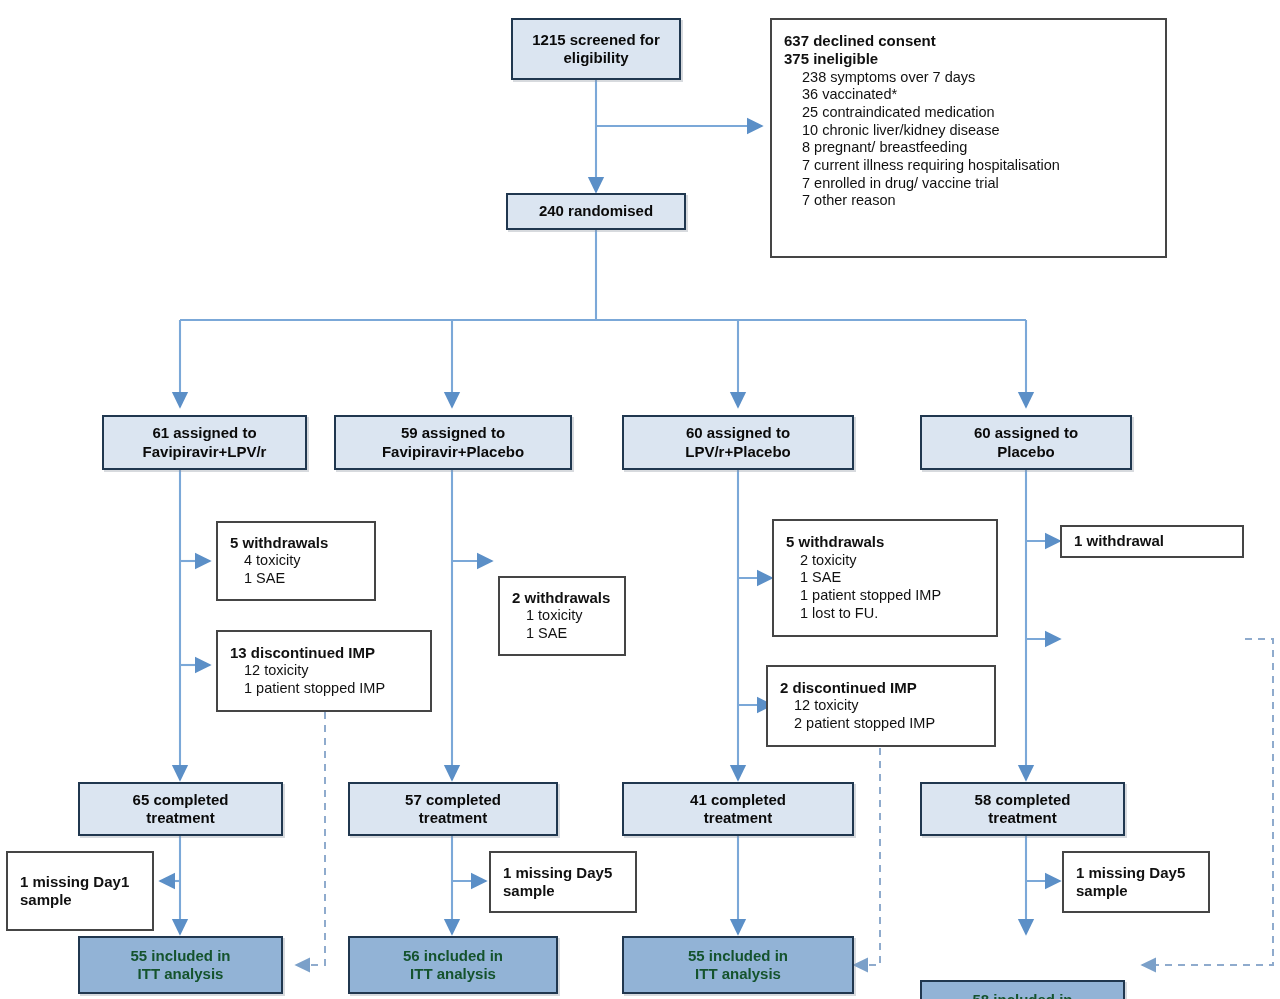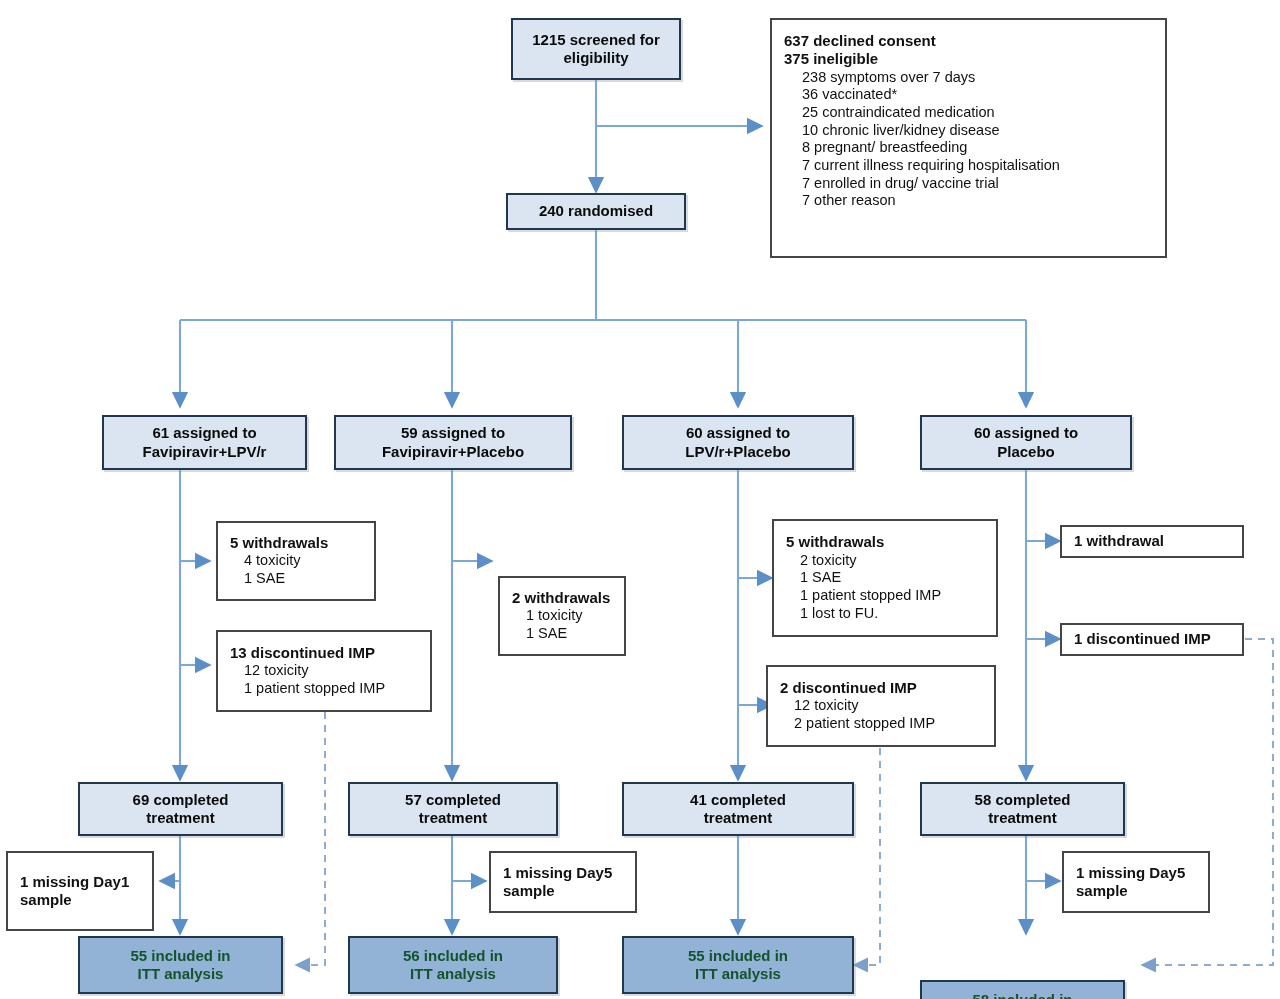--- a/index.html
+++ b/index.html
@@ -183,21 +183,21 @@
     <span class="sub">1 SAE</span>
   </div>
 
   <div class="node outline" style="left:216px; top:630px; width:216px; height:82px;">
     <span class="hdr">13 discontinued IMP</span>
     <span class="sub">12 toxicity</span>
     <span class="sub">1 patient stopped IMP</span>
   </div>
 
   <div class="node fill-light" style="left:78px; top:782px; width:205px; height:54px;">
-    <span class="line">69 completed</span>
+    <span class="line">65 completed</span>
     <span class="line">treatment</span>
   </div>
 
   <div class="node outline" style="left:6px; top:851px; width:148px; height:80px;">
     <span class="hdr">1 missing Day1</span>
     <span class="hdr">sample</span>
   </div>
 
   <div class="node fill-dark" style="left:78px; top:936px; width:205px; height:58px;">
     <span class="line">55 included in</span>
@@ -261,23 +261,20 @@
 
   <div class="node fill-light" style="left:920px; top:415px; width:212px; height:55px;">
     <span class="line">60 assigned to</span>
     <span class="line">Placebo</span>
   </div>
 
   <div class="node outline" style="left:1060px; top:525px; width:184px; height:33px; justify-content:center;">
     <span class="onelabel">1 withdrawal</span>
   </div>
 
-  <div class="node outline" style="left:1060px; top:623px; width:184px; height:33px; justify-content:center;">
-    <span class="onelabel">1 discontinued IMP</span>
-  </div>
 
   <div class="node fill-light" style="left:920px; top:782px; width:205px; height:54px;">
     <span class="line">58 completed</span>
     <span class="line">treatment</span>
   </div>
 
   <div class="node outline" style="left:1062px; top:851px; width:148px; height:62px;">
     <span class="hdr">1 missing Day5</span>
     <span class="hdr">sample</span>
   </div>

